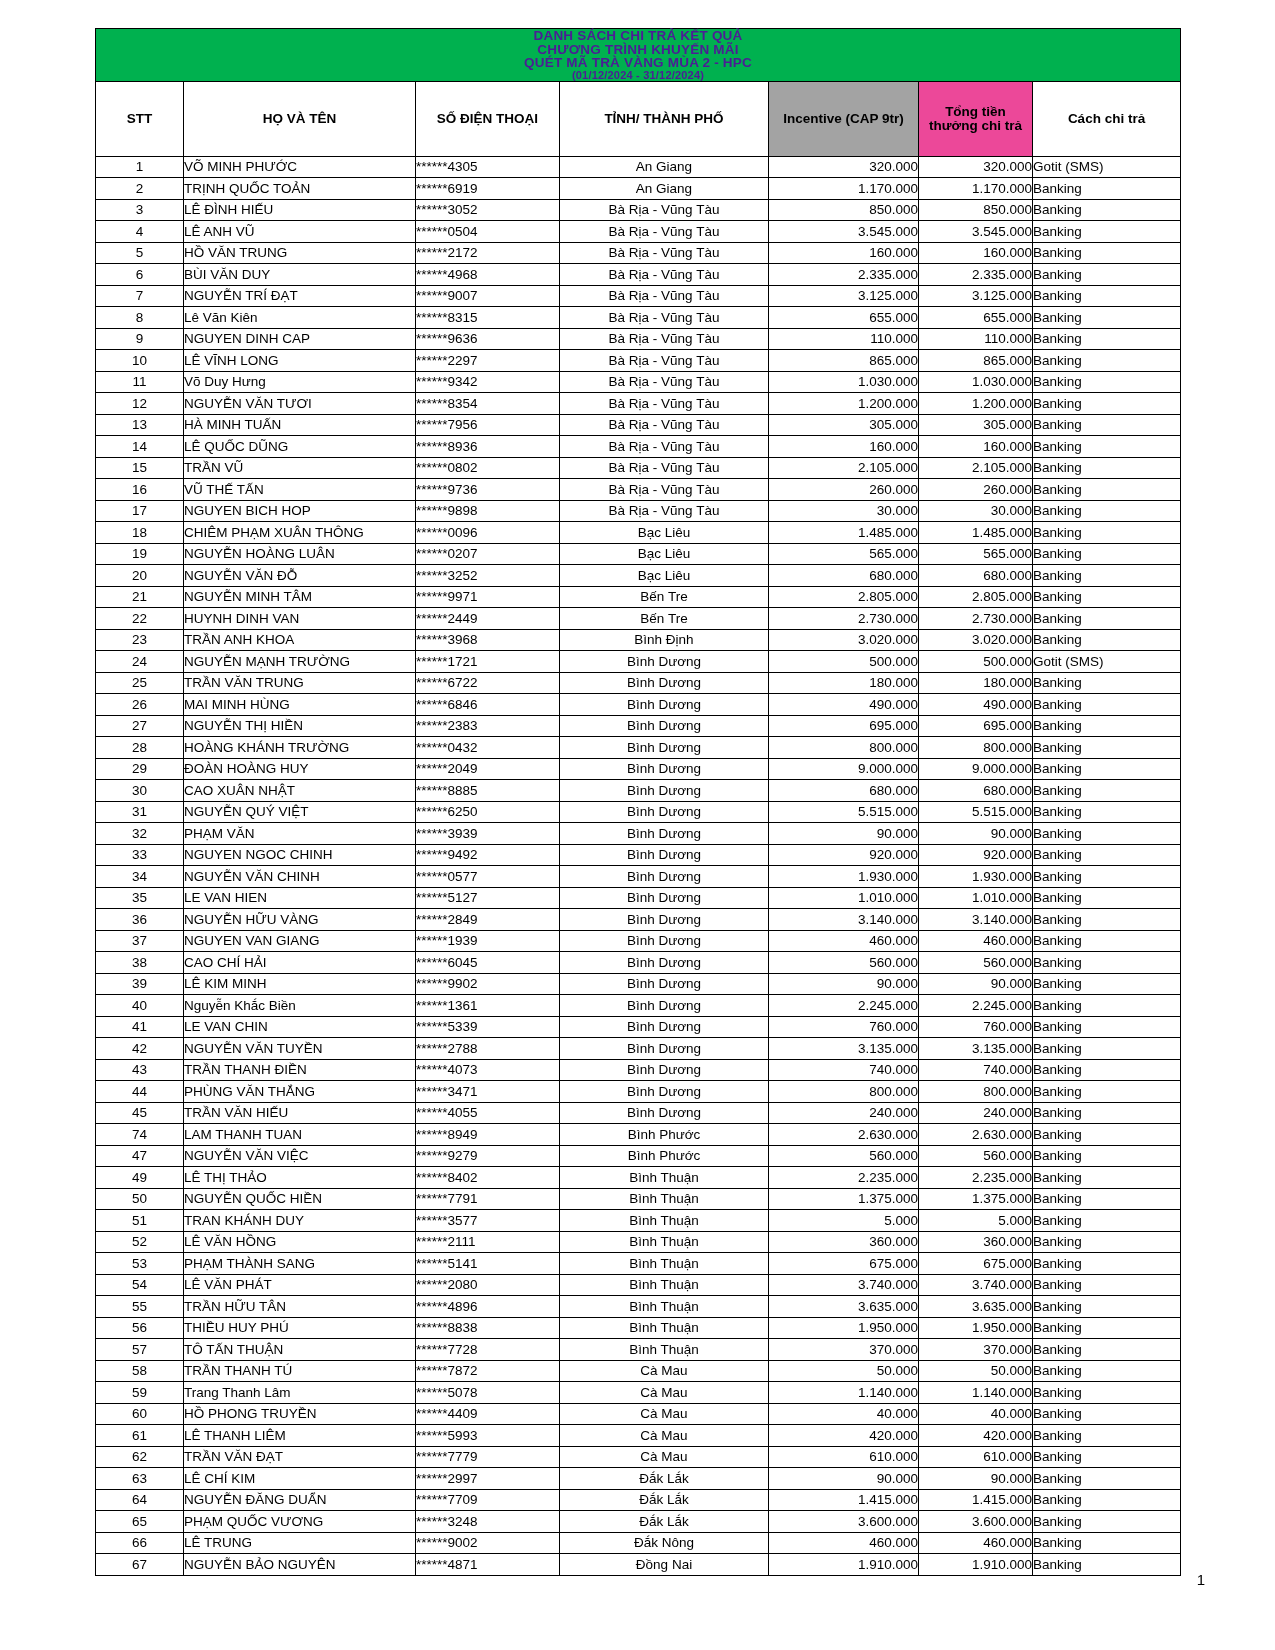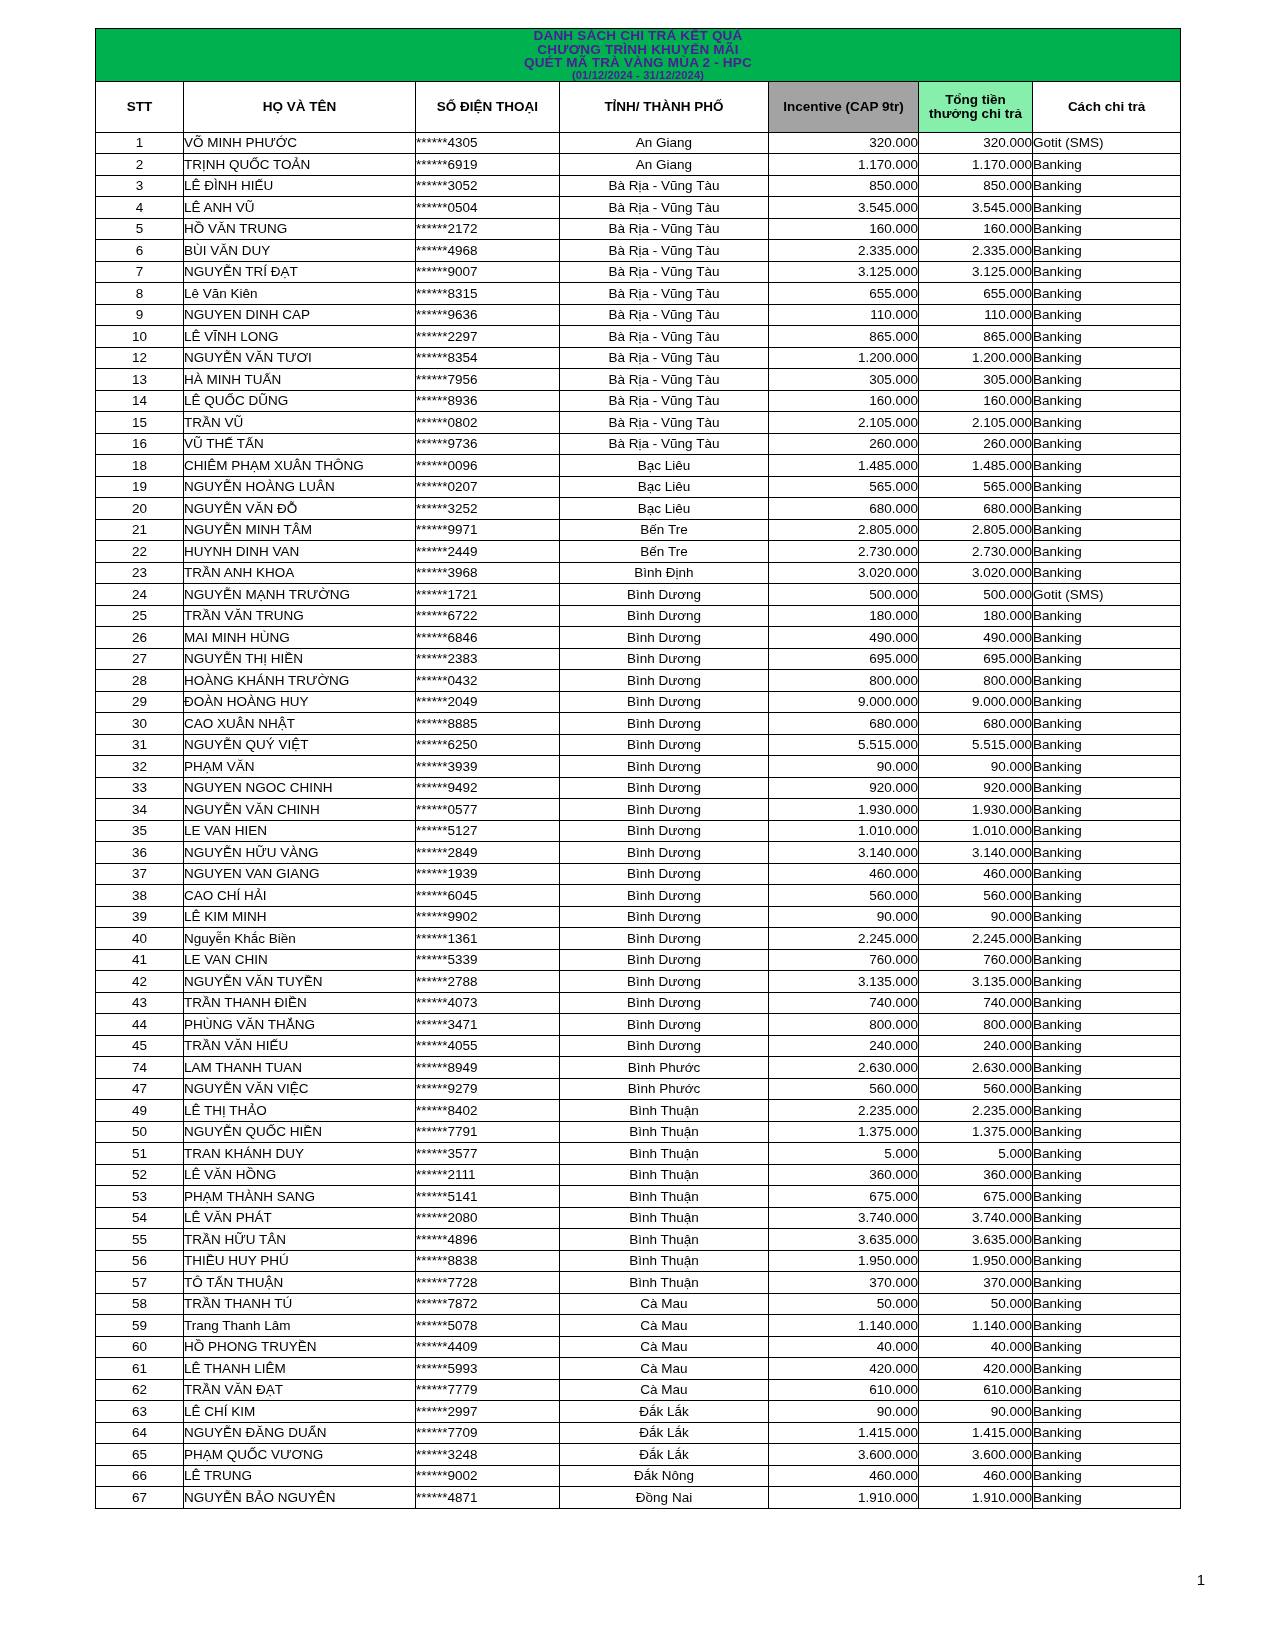--- a/index.html
+++ b/index.html
@@ -45,28 +45,28 @@
   }
   .title-cell .sub {
     font-weight: bold;
     font-size: 11px;
   }
   thead.cols th {
     font-weight: bold;
     text-align: center;
     font-size: 13.5px;
     height: 46px;
-    padding: 2px 4px;
+    padding: 14px 4px;
   }
   th.h-incentive {
     background: #a3a3a3;
     font-size: 13px;
   }
   th.h-tong {
-    background: #86efac;
+    background: #ec4899;
     font-size: 12.5px;
     line-height: 1.15;
   }
   th.h-cach {
     font-size: 13px;
   }
   
   col.c-stt    { width: 88px; }
   col.c-name   { width: 232px; }
   col.c-phone  { width: 144px; }
@@ -217,20 +217,29 @@
         <tr>
           <td class="stt">10</td>
           <td class="name">LÊ VĨNH LONG</td>
           <td class="phone">******2297</td>
           <td class="prov">Bà Rịa - Vũng Tàu</td>
           <td class="inc">865.000</td>
           <td class="tong">865.000</td>
           <td class="cach">Banking</td>
         </tr>
         <tr>
+          <td class="stt">11</td>
+          <td class="name">Võ Duy Hưng</td>
+          <td class="phone">******9342</td>
+          <td class="prov">Bà Rịa - Vũng Tàu</td>
+          <td class="inc">1.030.000</td>
+          <td class="tong">1.030.000</td>
+          <td class="cach">Banking</td>
+        </tr>
+        <tr>
           <td class="stt">12</td>
           <td class="name">NGUYỄN VĂN TƯƠI</td>
           <td class="phone">******8354</td>
           <td class="prov">Bà Rịa - Vũng Tàu</td>
           <td class="inc">1.200.000</td>
           <td class="tong">1.200.000</td>
           <td class="cach">Banking</td>
         </tr>
         <tr>
           <td class="stt">13</td>
@@ -259,20 +268,29 @@
           <td class="tong">2.105.000</td>
           <td class="cach">Banking</td>
         </tr>
         <tr>
           <td class="stt">16</td>
           <td class="name">VŨ THẾ TẤN</td>
           <td class="phone">******9736</td>
           <td class="prov">Bà Rịa - Vũng Tàu</td>
           <td class="inc">260.000</td>
           <td class="tong">260.000</td>
+          <td class="cach">Banking</td>
+        </tr>
+        <tr>
+          <td class="stt">17</td>
+          <td class="name">NGUYEN BICH HOP</td>
+          <td class="phone">******9898</td>
+          <td class="prov">Bà Rịa - Vũng Tàu</td>
+          <td class="inc">30.000</td>
+          <td class="tong">30.000</td>
           <td class="cach">Banking</td>
         </tr>
         <tr>
           <td class="stt">18</td>
           <td class="name">CHIÊM PHẠM XUÂN THÔNG</td>
           <td class="phone">******0096</td>
           <td class="prov">Bạc Liêu</td>
           <td class="inc">1.485.000</td>
           <td class="tong">1.485.000</td>
           <td class="cach">Banking</td>

